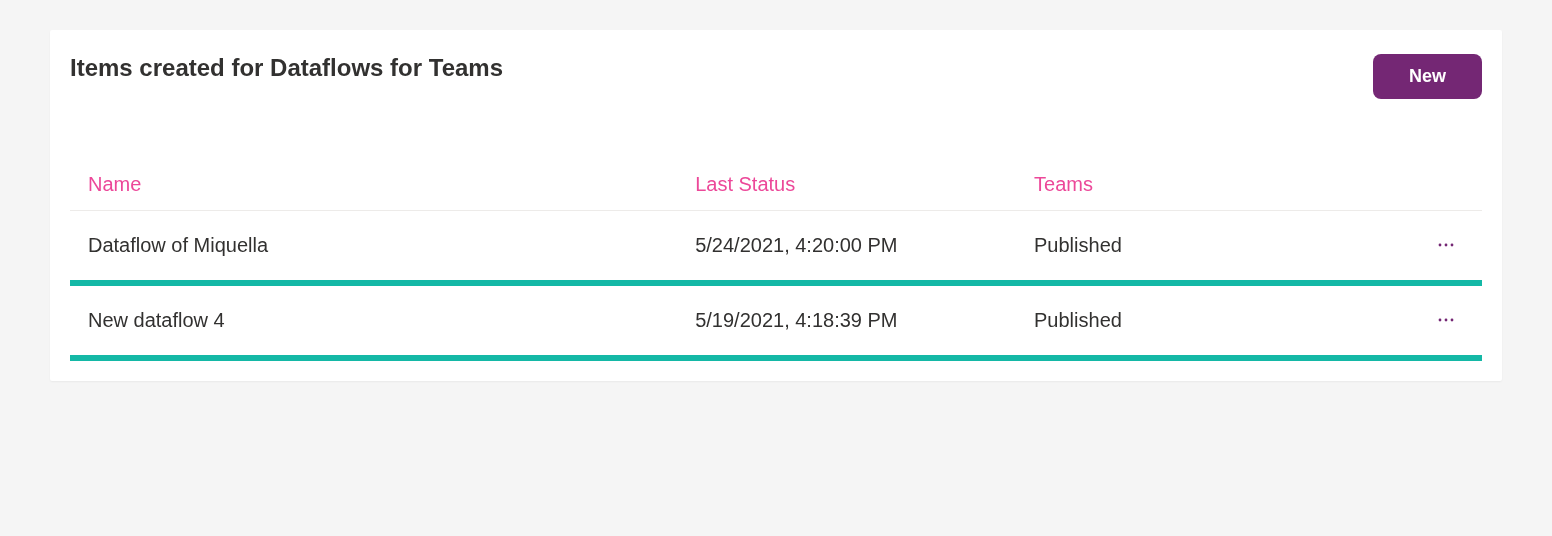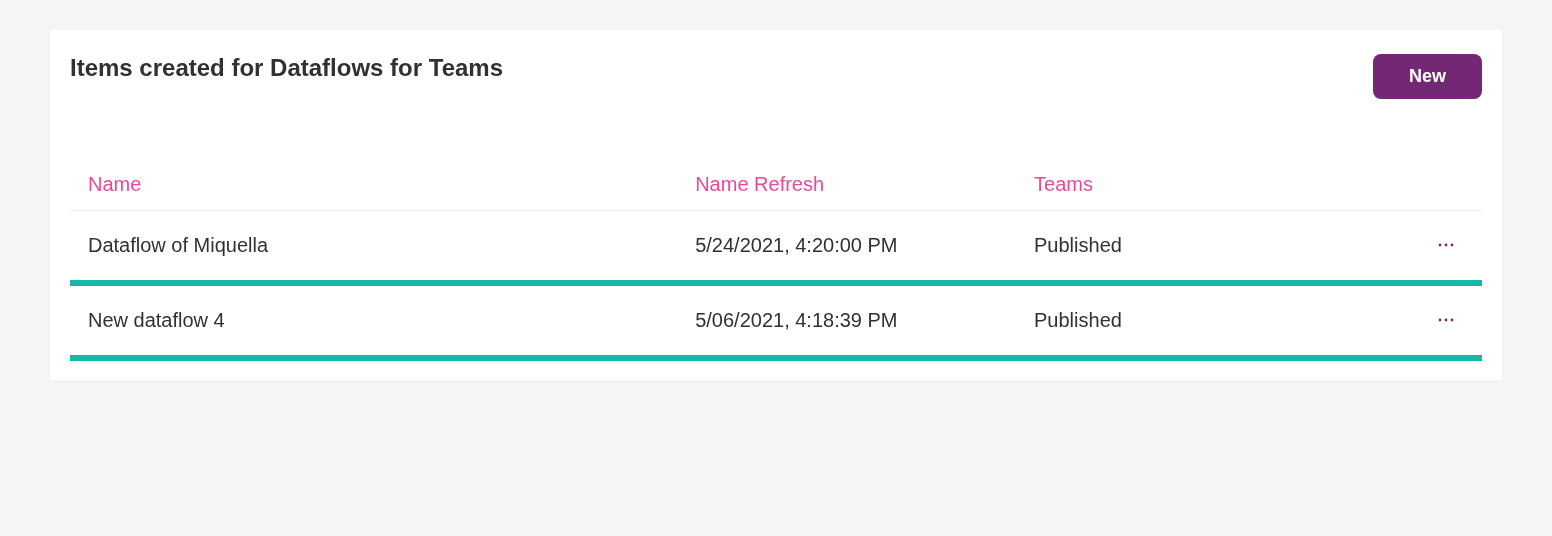--- a/index.html
+++ b/index.html
@@ -101,41 +101,41 @@
   <div class="card-header">
     <h1 class="page-title">Items created for Dataflows for Teams</h1>
     <button class="new-button">New</button>
   </div>
 
   <div class="table-container">
     <table>
       <thead>
         <tr>
           <th class="col-name">Name</th>
-          <th class="col-refresh">Name Refresh</th>
+          <th class="col-refresh">Last Status</th>
           <th class="col-status">Teams</th>
           <th class="col-actions"></th>
         </tr>
       </thead>
       <tbody id="table-body">
       <tr>
             <td class="col-name">Dataflow of Miquella</td>
             <td class="col-refresh">5/24/2021, 4:20:00 PM</td>
             <td class="col-status">Published</td>
             <td class="col-actions"><button class="more-button">
                 <svg viewBox="0 0 20 20">
                   <circle cx="4" cy="10" r="1.4"></circle>
                   <circle cx="10" cy="10" r="1.4"></circle>
                   <circle cx="16" cy="10" r="1.4"></circle>
                 </svg>
               </button></td>
           </tr>
           <tr>
             <td class="col-name">New dataflow 4</td>
-            <td class="col-refresh">5/06/2021, 4:18:39 PM</td>
+            <td class="col-refresh">5/19/2021, 4:18:39 PM</td>
             <td class="col-status">Published</td>
             <td class="col-actions"><button class="more-button">
                 <svg viewBox="0 0 20 20">
                   <circle cx="4" cy="10" r="1.4"></circle>
                   <circle cx="10" cy="10" r="1.4"></circle>
                   <circle cx="16" cy="10" r="1.4"></circle>
                 </svg>
               </button></td>
           </tr>
         </tbody>

